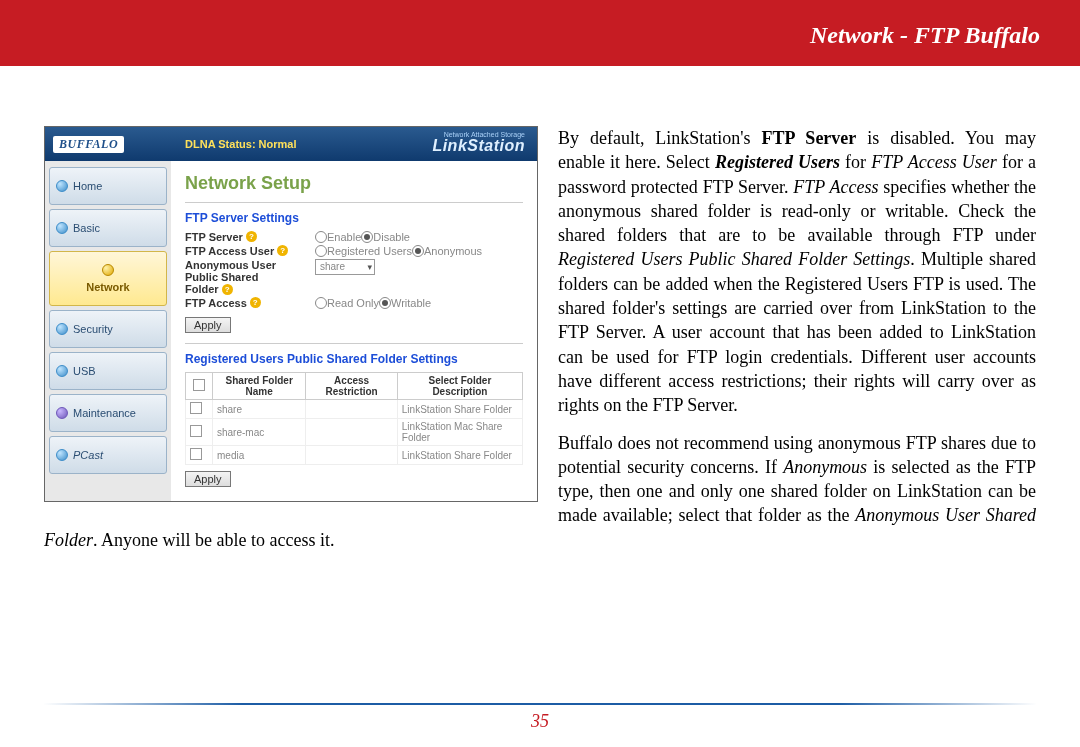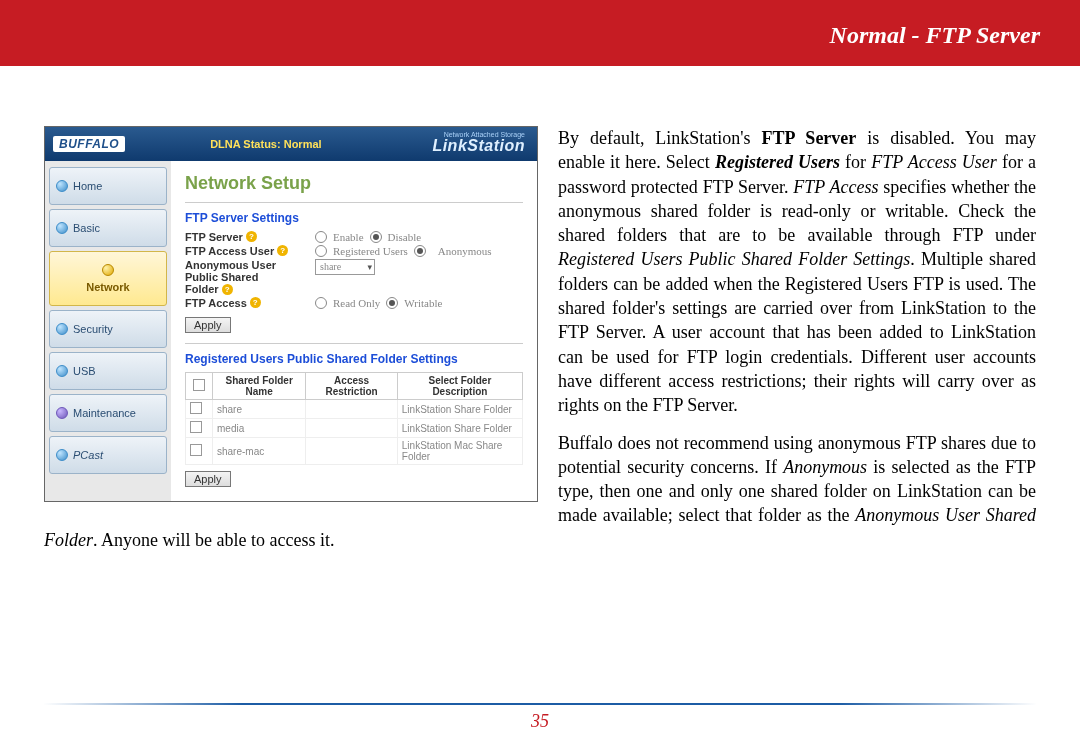--- a/index.html
+++ b/index.html
@@ -55,26 +55,27 @@
   }
   .ss-brand {
     background: #fff;
     color: #1e4f8a;
     font-weight: bold;
     font-style: italic;
     font-size: 12px;
     padding: 1px 6px;
     border-radius: 2px;
     letter-spacing: 0.5px;
+    font-family: Liberation Serif, serif;
   }
   .ss-dlna {
     color: #ffe15a;
     font-weight: bold;
     font-size: 11px;
-    margin-left: 85px;
+    margin-left: 61px;
   }
   .ss-linkstation {
     position: absolute;
     right: 12px;
     top: 4px;
     color: #dff0ff;
     text-align: right;
     line-height: 1;
   }
   .ss-linkstation .small { font-size: 7px; display:block; color:#a9d0f7;}
@@ -131,21 +132,21 @@
     font-size: 12px;
     margin: 4px 0 6px 0;
     color: #1d4ed8;
   }
   .ss-row { display: flex; align-items: flex-start; margin: 2px 0; }
   .ss-label { width: 130px; color: #333; font-size: 11px; font-weight: bold; display:flex; align-items:flex-start; gap:3px;}
   .ss-label .q {
     display:inline-block; width:11px; height:11px; border-radius:50%;
     background:#f0b400; color:#fff; font-size:8px; line-height:11px; text-align:center;
   }
-  .ss-field { flex:1; color:#888; font-size:11px; display:flex; align-items:center; gap:6px; flex-wrap:wrap;font-family:Liberation Serif, serif;}
+  .ss-field { flex:1; color:#888; font-size:11px; display:flex; align-items:center; flex-wrap:wrap;}
   .ss-radio { width:10px; height:10px; border:1px solid #888; border-radius:50%; display:inline-block; position:relative;}
   .ss-radio.sel::after{content:""; position:absolute; inset:2px; background:#555; border-radius:50%;}
   .ss-select {
     border: 1px solid #999; background:#fff; font-size:10px; padding:0 14px 0 4px;
     position:relative; display:inline-block; min-width:40px; height:14px; line-height:14px;
   }
   .ss-select::after{content:"▾"; position:absolute; right:2px; top:0; font-size:9px; color:#555;}
   .ss-apply {
     display:inline-block; border:1px solid #777; background:linear-gradient(#f4f4f4,#ddd);
     padding: 1px 8px; font-size:11px; color:#333; margin-top:6px;
@@ -180,21 +181,21 @@
     color: #c61c23;
     font-style: italic;
     font-weight: normal;
     font-size: 18px;
   }
 </style>
 </head>
 <body>
 
 <div class="header-bar">
-  <div class="header-title">Normal - FTP Server</div>
+  <div class="header-title">Network - FTP Buffalo</div>
 </div>
 
 <div class="page-body">
 
   <div class="screenshot-float">
     <div class="screenshot-box">
       <div class="ss-banner">
         <span class="ss-brand">BUFFALO</span>
         <span class="ss-dlna">DLNA Status: Normal</span>
         <span class="ss-linkstation">
@@ -306,29 +307,29 @@
               <th>Select Folder Description</th>
             </tr>
             <tr>
               <td><span class="ss-chk"></span></td>
               <td>share</td>
               <td></td>
               <td>LinkStation Share Folder</td>
             </tr>
             <tr>
               <td><span class="ss-chk"></span></td>
+              <td>share-mac</td>
+              <td></td>
+              <td>LinkStation Mac Share Folder</td>
+            </tr>
+            <tr>
+              <td><span class="ss-chk"></span></td>
               <td>media</td>
               <td></td>
               <td>LinkStation Share Folder</td>
-            </tr>
-            <tr>
-              <td><span class="ss-chk"></span></td>
-              <td>share-mac</td>
-              <td></td>
-              <td>LinkStation Mac Share Folder</td>
             </tr>
           </tbody>
             </table>
 
           <span class="ss-apply">Apply</span>
         </div>
       </div>
     </div>
   </div>
 

